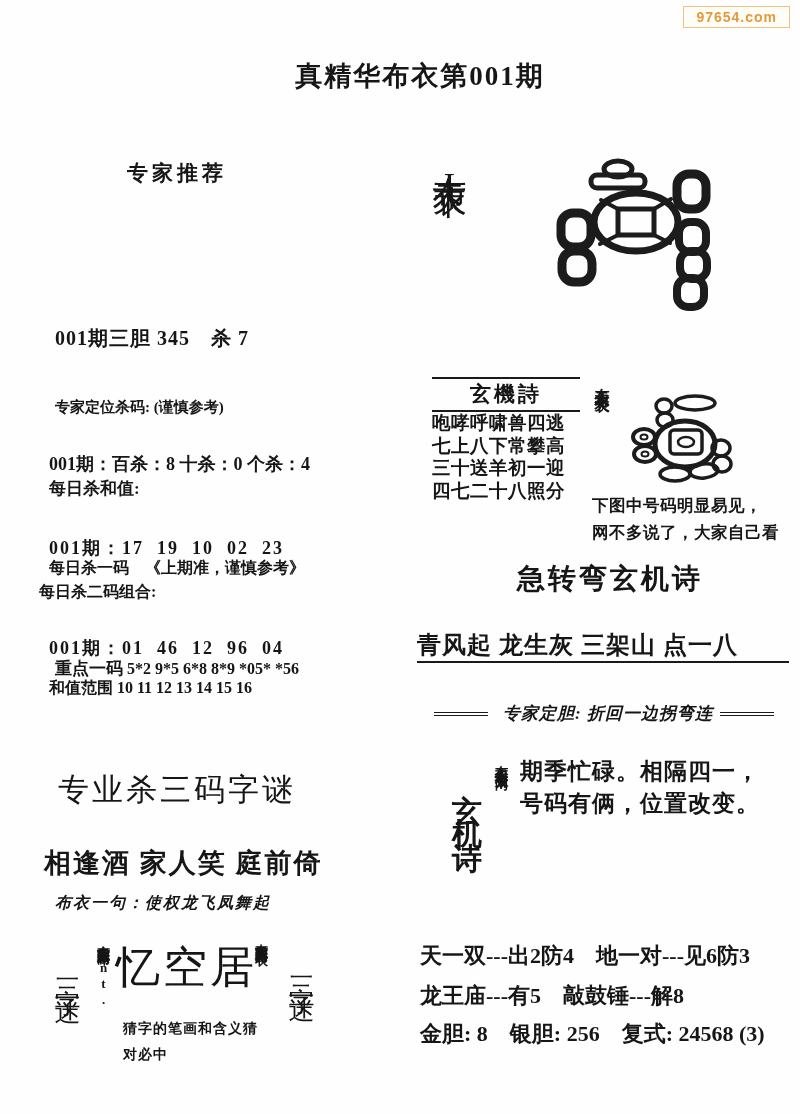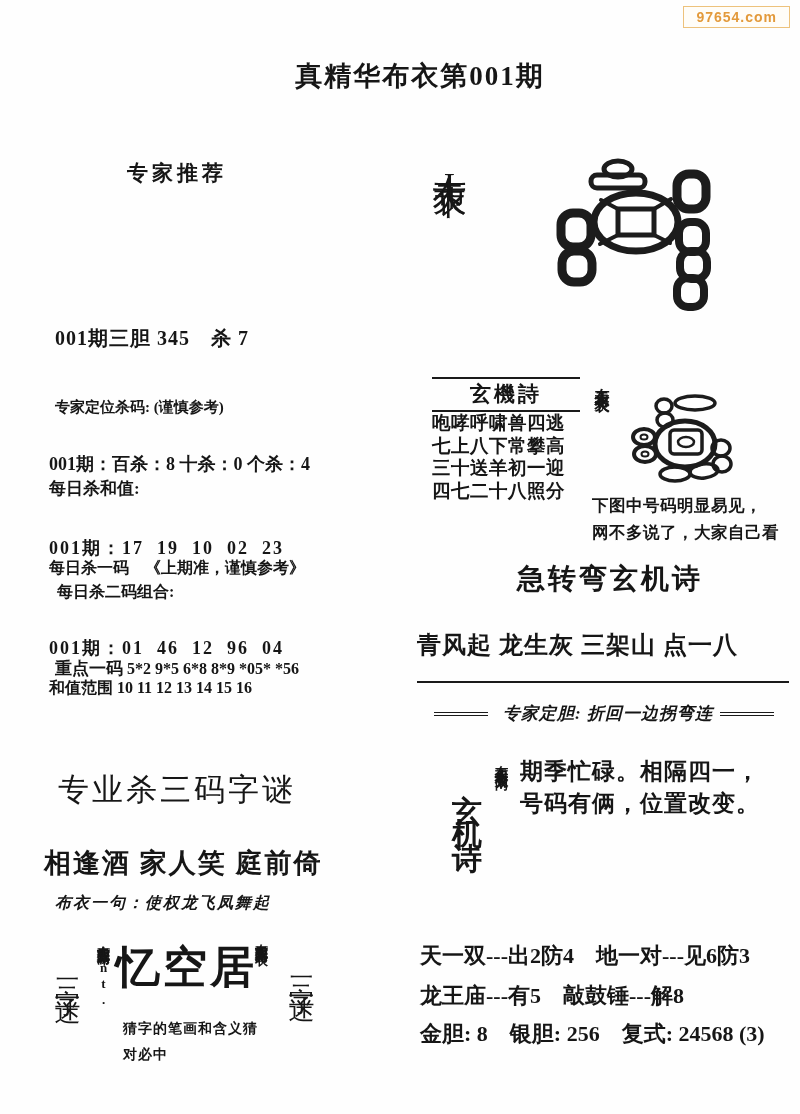--- a/index.html
+++ b/index.html
@@ -41,36 +41,36 @@
   }
 
   
   .expert-recommend { top: 151px; left: 127px; font-size: 21px; font-weight: bold; letter-spacing: 4px; margin-top: 8px; }
   .three-dan   { top: 325px; left: 55px; font-size: 20px; font-weight: bold; letter-spacing: 1px; }
   .kill-header { top: 398px; left: 55px; font-size: 15px; font-weight: bold; }
   .kill-line   { top: 452px; left: 49px; font-size: 18px; font-weight: bold; }
   .kill-sum    { top: 477px; left: 49px; font-size: 17px; font-weight: bold; }
   .period-17   { top: 536px; left: 49px; font-size: 18px; font-weight: bold; letter-spacing: 2px; }
   .kill-one    { top: 558px; left: 49px; font-size: 16px; font-weight: bold; }
-  .kill-two    { top: 582px; left: 57px; font-size: 16px; font-weight: bold; }
+  .kill-two    { top: 582px; left: 39px; font-size: 16px; font-weight: bold; }
   .period-01   { top: 636px; left: 49px; font-size: 18px; font-weight: bold; letter-spacing: 2px; }
   .key-code    { top: 657px; left: 55px; font-size: 16px; font-weight: bold; }
   .key-code .lbl { font-size: 17px; }
   .sum-range   { top: 678px; left: 49px; font-size: 16px; font-weight: bold; }
   .riddle-title { top: 769px; left: 58px; font-size: 31px; font-weight: normal; letter-spacing: 3px; }
   .riddle-line  { top: 845px; left: 44px; font-size: 27px; font-weight: bold; letter-spacing: 2px; }
   .buyi-sentence { top: 893px; left: 55px; font-size: 16px; font-weight: bold; font-style: italic; letter-spacing: 2px; }
 
   .v-rl {
     writing-mode: vertical-rl;
     text-orientation: upright;
   }
   .foot-left-big  { top: 958px; left: 50px; font-size: 26px; letter-spacing: 10px; height: 130px; }
   .foot-left-sm   { top: 936px; left: 94px; font-size: 13px; font-weight: bold; height: 150px; letter-spacing: 1px; }
-  .studio-name    { top: 938px; left: 116px; font-size: 44px; font-weight: bold; letter-spacing: 3px; }
+  .studio-name    { top: 938px; left: 116px; font-size: 44px; font-weight: normal; letter-spacing: 3px; }
   .foot-note-1    { top: 1020px; left: 123px; font-size: 14px; font-weight: bold; letter-spacing: 1px; }
   .foot-note-2    { top: 1046px; left: 123px; font-size: 14px; font-weight: bold; letter-spacing: 1px; }
   .foot-right-sm  { top: 934px; left: 252px; font-size: 13px; font-weight: bold; height: 152px; letter-spacing: 1px; }
   .foot-right-big { top: 956px; left: 284px; font-size: 26px; letter-spacing: 10px; height: 130px; }
 
   
   .buyi-tianxia { top: 150px; left: 426px; font-size: 34px; height: 185px; letter-spacing: 4px; }
   .coin-svg-1 { top: 156px; left: 528px; }
   .coin-svg-2 { top: 384px; left: 612px; }
 
@@ -88,21 +88,21 @@
   }
 
   .coin-side-v { top: 376px; left: 592px; font-size: 15px; font-weight: bold; height: 124px; letter-spacing: 2px; }
   .coin-note-1 { top: 495px; left: 592px; font-size: 16.5px; font-weight: bold; letter-spacing: 0.5px; }
   .coin-note-2 { top: 522px; left: 592px; font-size: 16.5px; font-weight: bold; letter-spacing: 0.5px; }
 
   .sharp-title { top: 560px; left: 430px; width: 360px; text-align: center; font-size: 28px; font-weight: bold; letter-spacing: 3px; }
   .sharp-line  {
     top: 629px; left: 417px; width: 372px;
     font-size: 24px; font-weight: bold; letter-spacing: 1px;
-    border-bottom: 2px solid #1a1a1a; padding-bottom: 20px;
+    border-bottom: 2px solid #1a1a1a; padding-bottom: 0;
   }
 
   .expert-dan { top: 702px; left: 420px; width: 368px; display: flex; align-items: center; justify-content: center; gap: 7px; }
   .expert-dan .txt { font-size: 17px; font-weight: bold; font-style: italic; letter-spacing: 1px; margin-left: 8px; }
   .expert-dan .dbl { width: 54px; height: 0; border-top: 4px double #1a1a1a; }
 
   .xj2-title { top: 770px; left: 446px; font-size: 30px; font-weight: bold; height: 165px; letter-spacing: 24px; }
   .xj2-side  { top: 754px; left: 492px; font-size: 13.5px; font-weight: bold; height: 162px; letter-spacing: 2px; }
   .xj2-line1 { top: 756px; left: 520px; font-size: 23px; font-weight: bold; letter-spacing: 1px; }
   .xj2-line2 { top: 788px; left: 520px; font-size: 23px; font-weight: bold; letter-spacing: 1px; }

